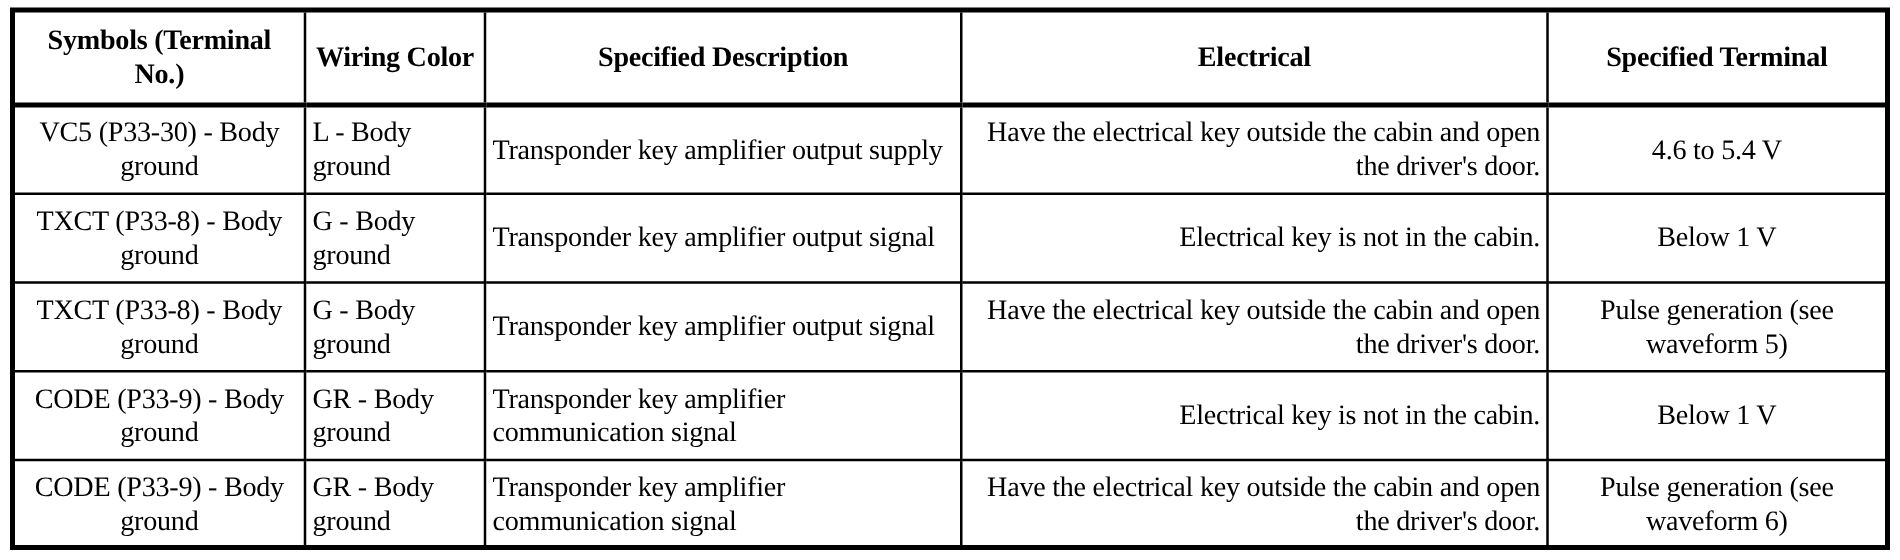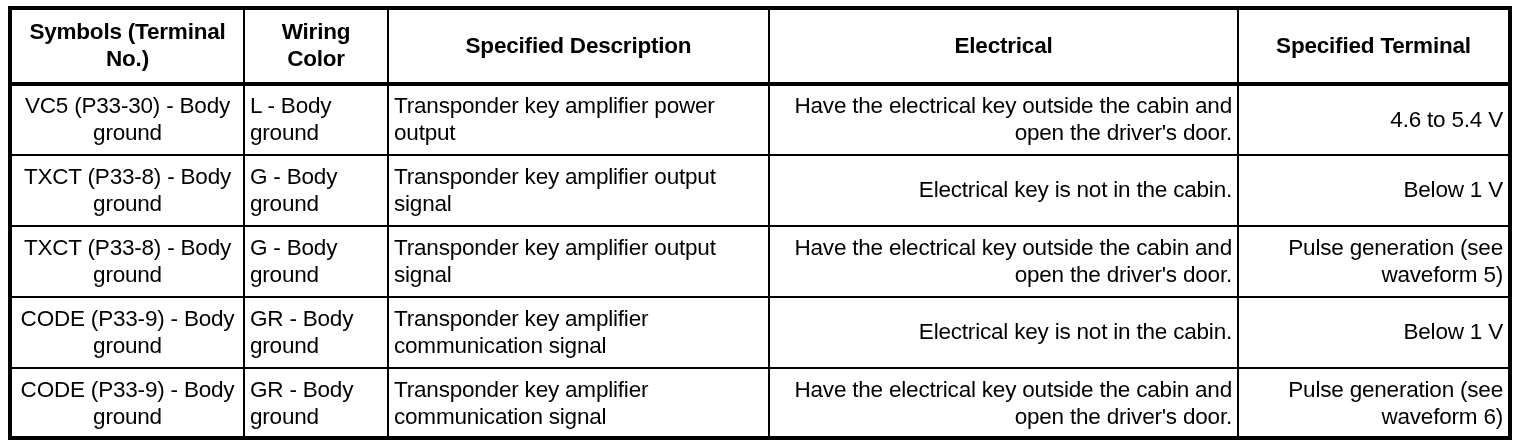--- a/index.html
+++ b/index.html
@@ -17,20 +17,21 @@
 
   .table-wrap {
     position: absolute;
     left: 8px;
     top: 6px;
     width: 1504px;
     height: 434px;
     box-sizing: border-box;
     border: 4px solid #000000;
     background: #ffffff;
+    font-family: Liberation Serif, serif;
   }
 
   table.spec-table {
     width: 100%;
     height: 100%;
     border-collapse: collapse;
     table-layout: fixed;
   }
 
   table.spec-table td,
@@ -66,21 +67,21 @@
   col.c-wiring  { width: 144px; }
   col.c-desc    { width: 381px; }
   col.c-cond    { width: 469px; }
   col.c-spec    { width: 270px; }
 
   
   td.col-symbols { text-align: center; }
   td.col-wiring  { text-align: left; }
   td.col-desc    { text-align: left; }
   td.col-cond    { text-align: right; }
-  td.col-spec    { text-align: right; }
+  td.col-spec    { text-align: center; }
 
   tbody tr { height: 71px; }
 </style>
 </head>
 <body>
 
 <div class="table-wrap">
   <table class="spec-table">
     <colgroup>
       <col class="c-symbols">
@@ -95,21 +96,21 @@
         <th>Wiring Color</th>
         <th>Specified Description</th>
         <th>Electrical</th>
         <th>Specified Terminal</th>
       </tr>
     </thead>
     <tbody>
       <tr>
         <td class="col-symbols">VC5 (P33-30) - Body ground</td>
         <td class="col-wiring">L - Body ground</td>
-        <td class="col-desc">Transponder key amplifier power output</td>
+        <td class="col-desc">Transponder key amplifier output supply</td>
         <td class="col-cond">Have the electrical key outside the cabin and open the driver's door.</td>
         <td class="col-spec">4.6 to 5.4 V</td>
       </tr>
       <tr>
         <td class="col-symbols">TXCT (P33-8) - Body ground</td>
         <td class="col-wiring">G - Body ground</td>
         <td class="col-desc">Transponder key amplifier output signal</td>
         <td class="col-cond">Electrical key is not in the cabin.</td>
         <td class="col-spec">Below 1 V</td>
       </tr>

